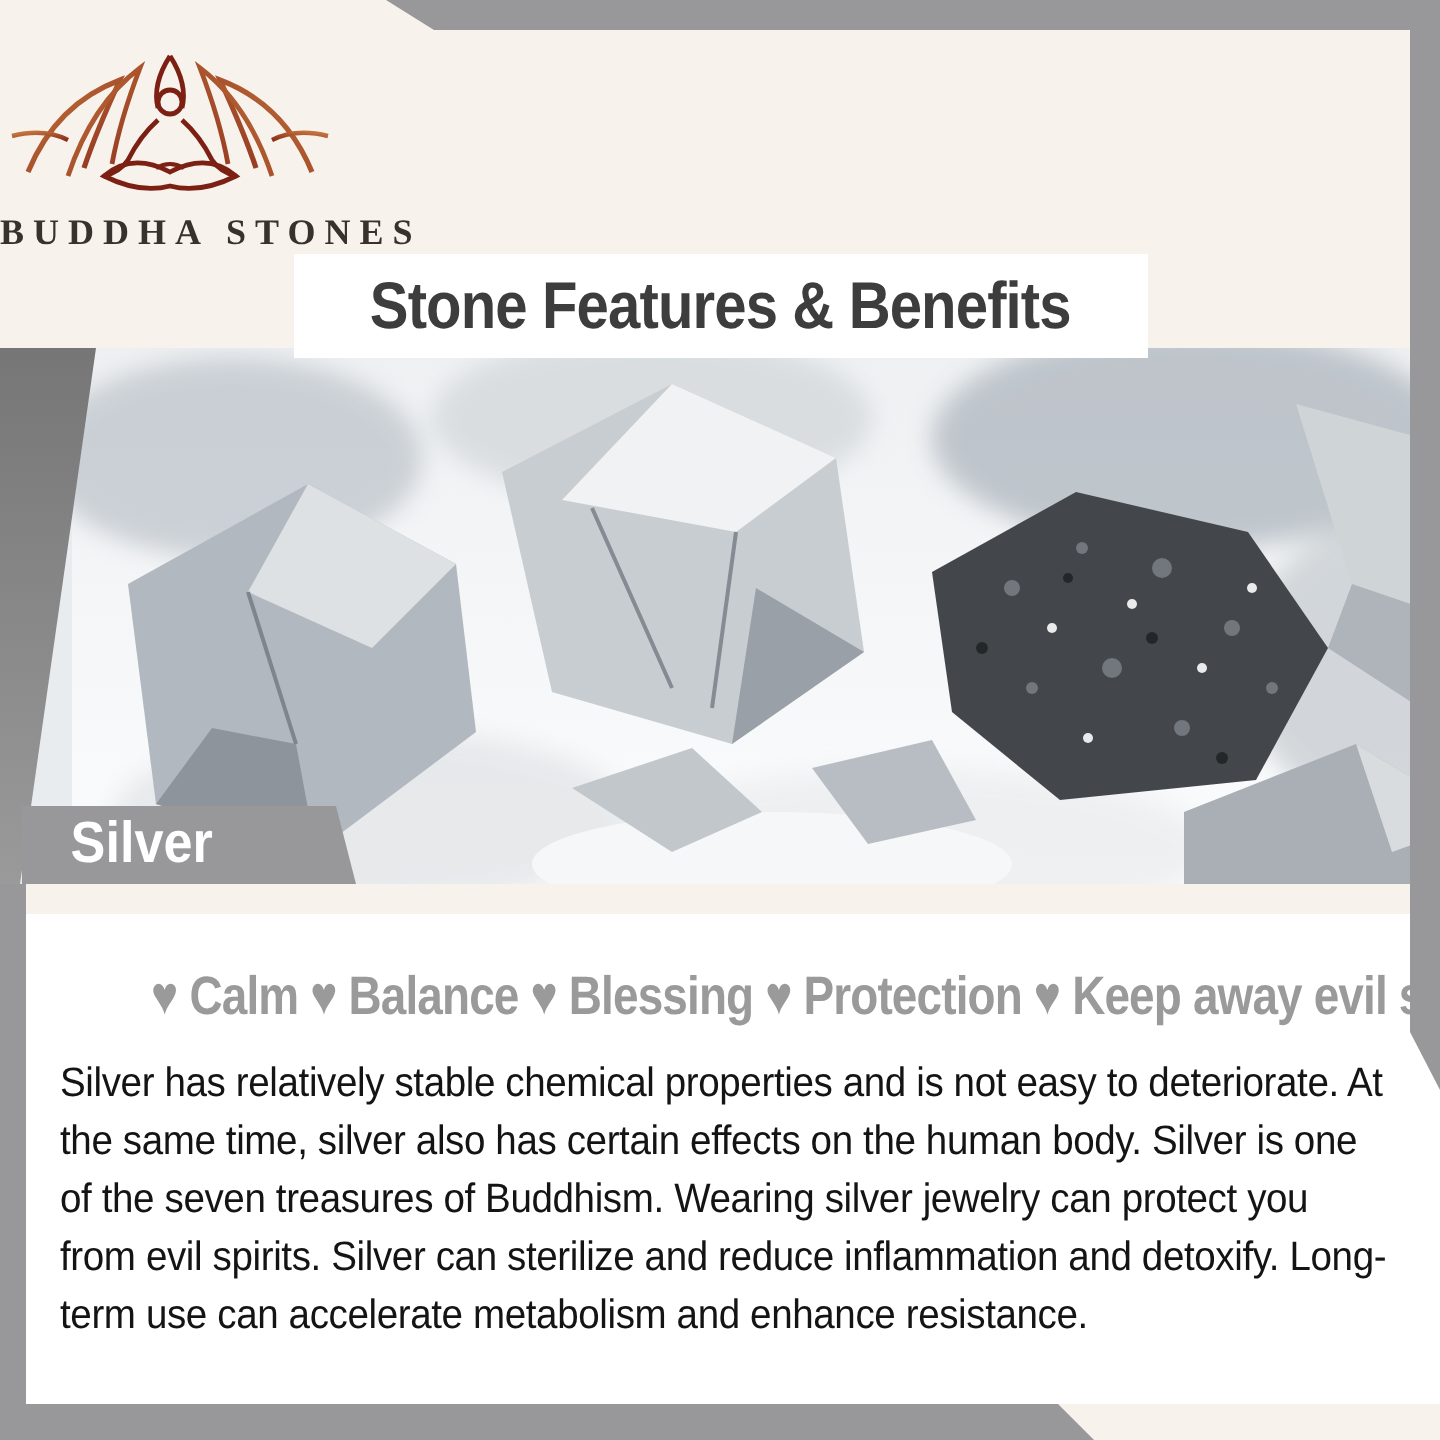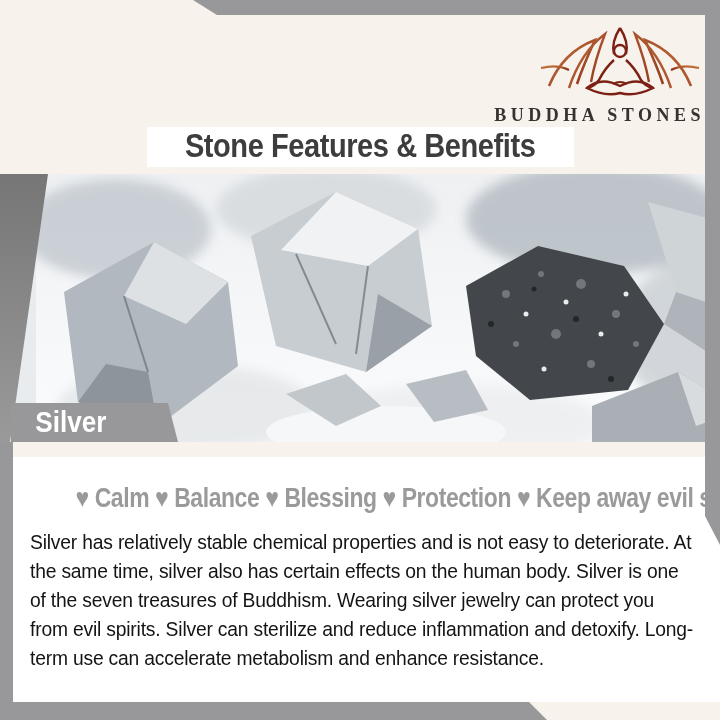--- a/index.html
+++ b/index.html
@@ -14,28 +14,28 @@
   
   .top-bar{position:absolute;left:193px;top:0;width:527px;height:15px;background:var(--gray);
     clip-path:polygon(0 0,100% 0,100% 100%,24px 100%);z-index:6;}
   .right-strip{position:absolute;left:705px;top:0;width:15px;height:545px;background:var(--gray);
     clip-path:polygon(0 0,100% 0,100% 100%,0 516px);z-index:6;}
   .left-strip{position:absolute;left:0;top:442px;width:13px;height:278px;background:var(--gray);z-index:6;}
   .bottom-bar{position:absolute;left:0;top:702px;width:547px;height:18px;background:var(--gray);
     clip-path:polygon(0 0,529px 0,100% 100%,0 100%);z-index:6;}
 
   
-  .logo-wrap{position:absolute;left:0;top:24px;width:705px;text-align:right;z-index:2;}
+  .logo-wrap{position:absolute;left:0;top:24px;width:705px;text-align:left;z-index:2;}
   .logo-svg{display:inline-block;}
   .brand{margin-top:1px;font-family:"Liberation Serif",serif;font-size:18px;letter-spacing:4.5px;
     color:var(--brand-text);font-weight:600;}
 
   
-  .banner{position:absolute;left:147px;top:127px;width:427px;height:40px;background:var(--panel);
-    display:flex;justify-content:center;z-index:2;}
+  .banner{position:absolute;left:147px;top:127px;width:427px;height:52px;background:var(--panel);
+    display:flex;align-items:center;justify-content:center;z-index:2;}
   .banner-title{display:inline-block;white-space:nowrap;font-weight:bold;font-size:33px;
     color:var(--banner-text);transform:scaleX(.88);transform-origin:50% 50%;letter-spacing:-.5px;}
 
   
   .photo{position:absolute;left:0;top:174px;width:705px;height:268px;overflow:hidden;z-index:1;background:#e9ecee;padding-left:36px;}
   .photo-wedge{position:absolute;left:0;top:0;width:48px;height:268px;
     background:linear-gradient(180deg,#767676,#9a9a9a);
     clip-path:polygon(0 0,48px 0,10px 100%,0 100%);}
   .photo-label{position:absolute;left:11px;top:229px;width:167px;height:39px;background:var(--gray);
     clip-path:polygon(0 0,157px 0,167px 100%,0 100%);display:flex;align-items:center;}

